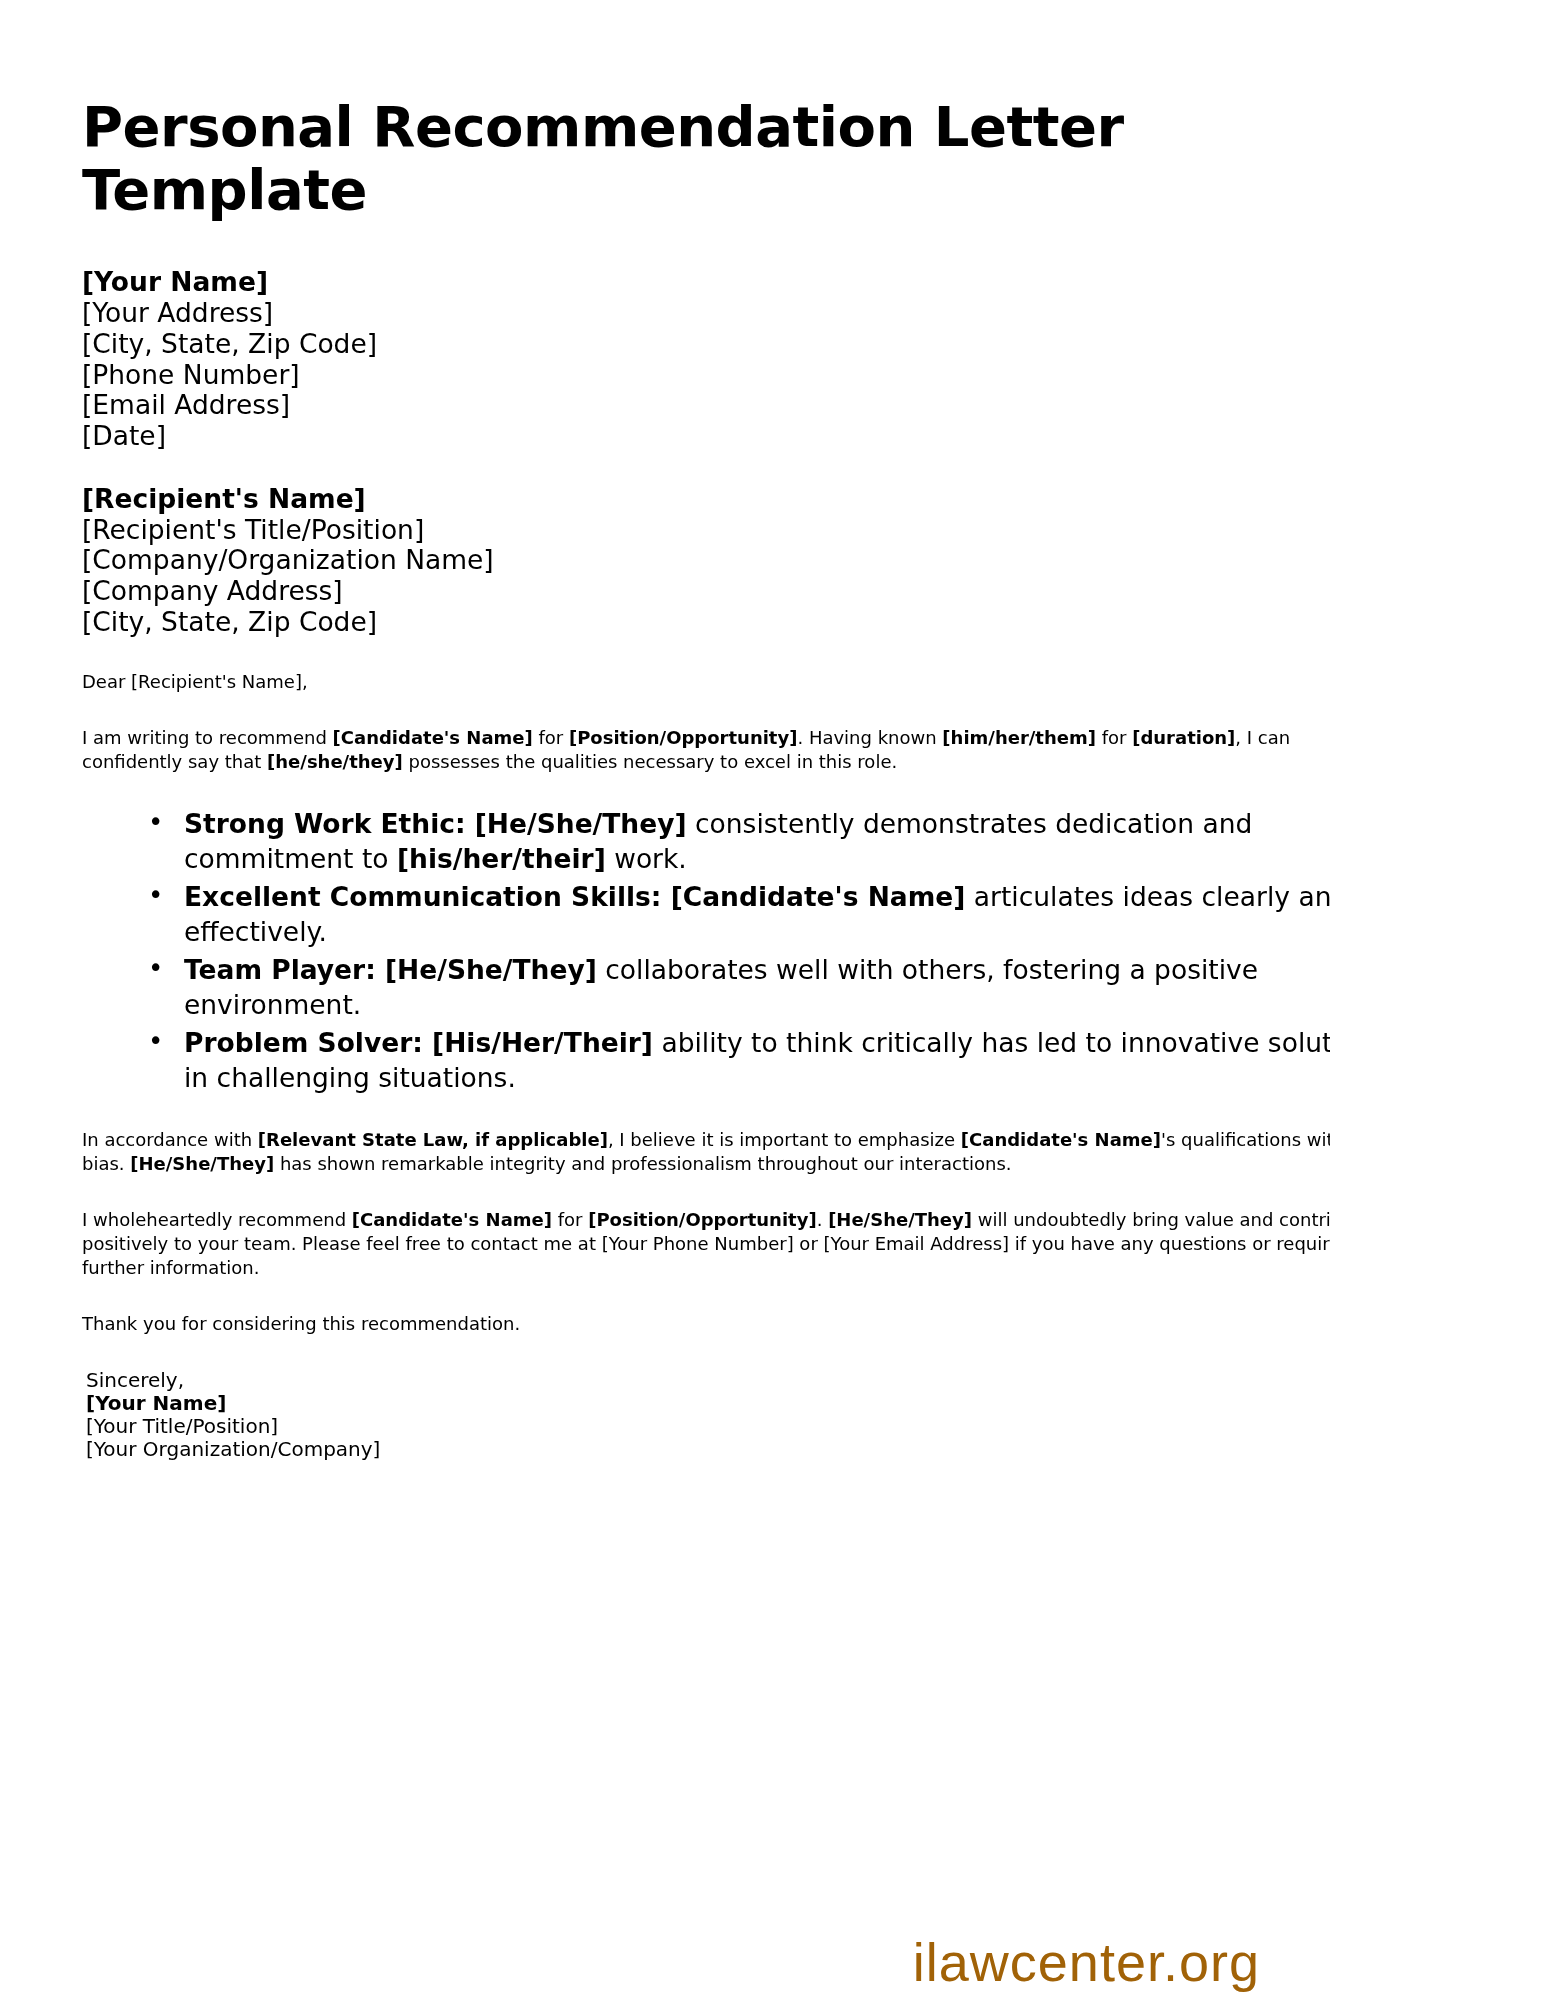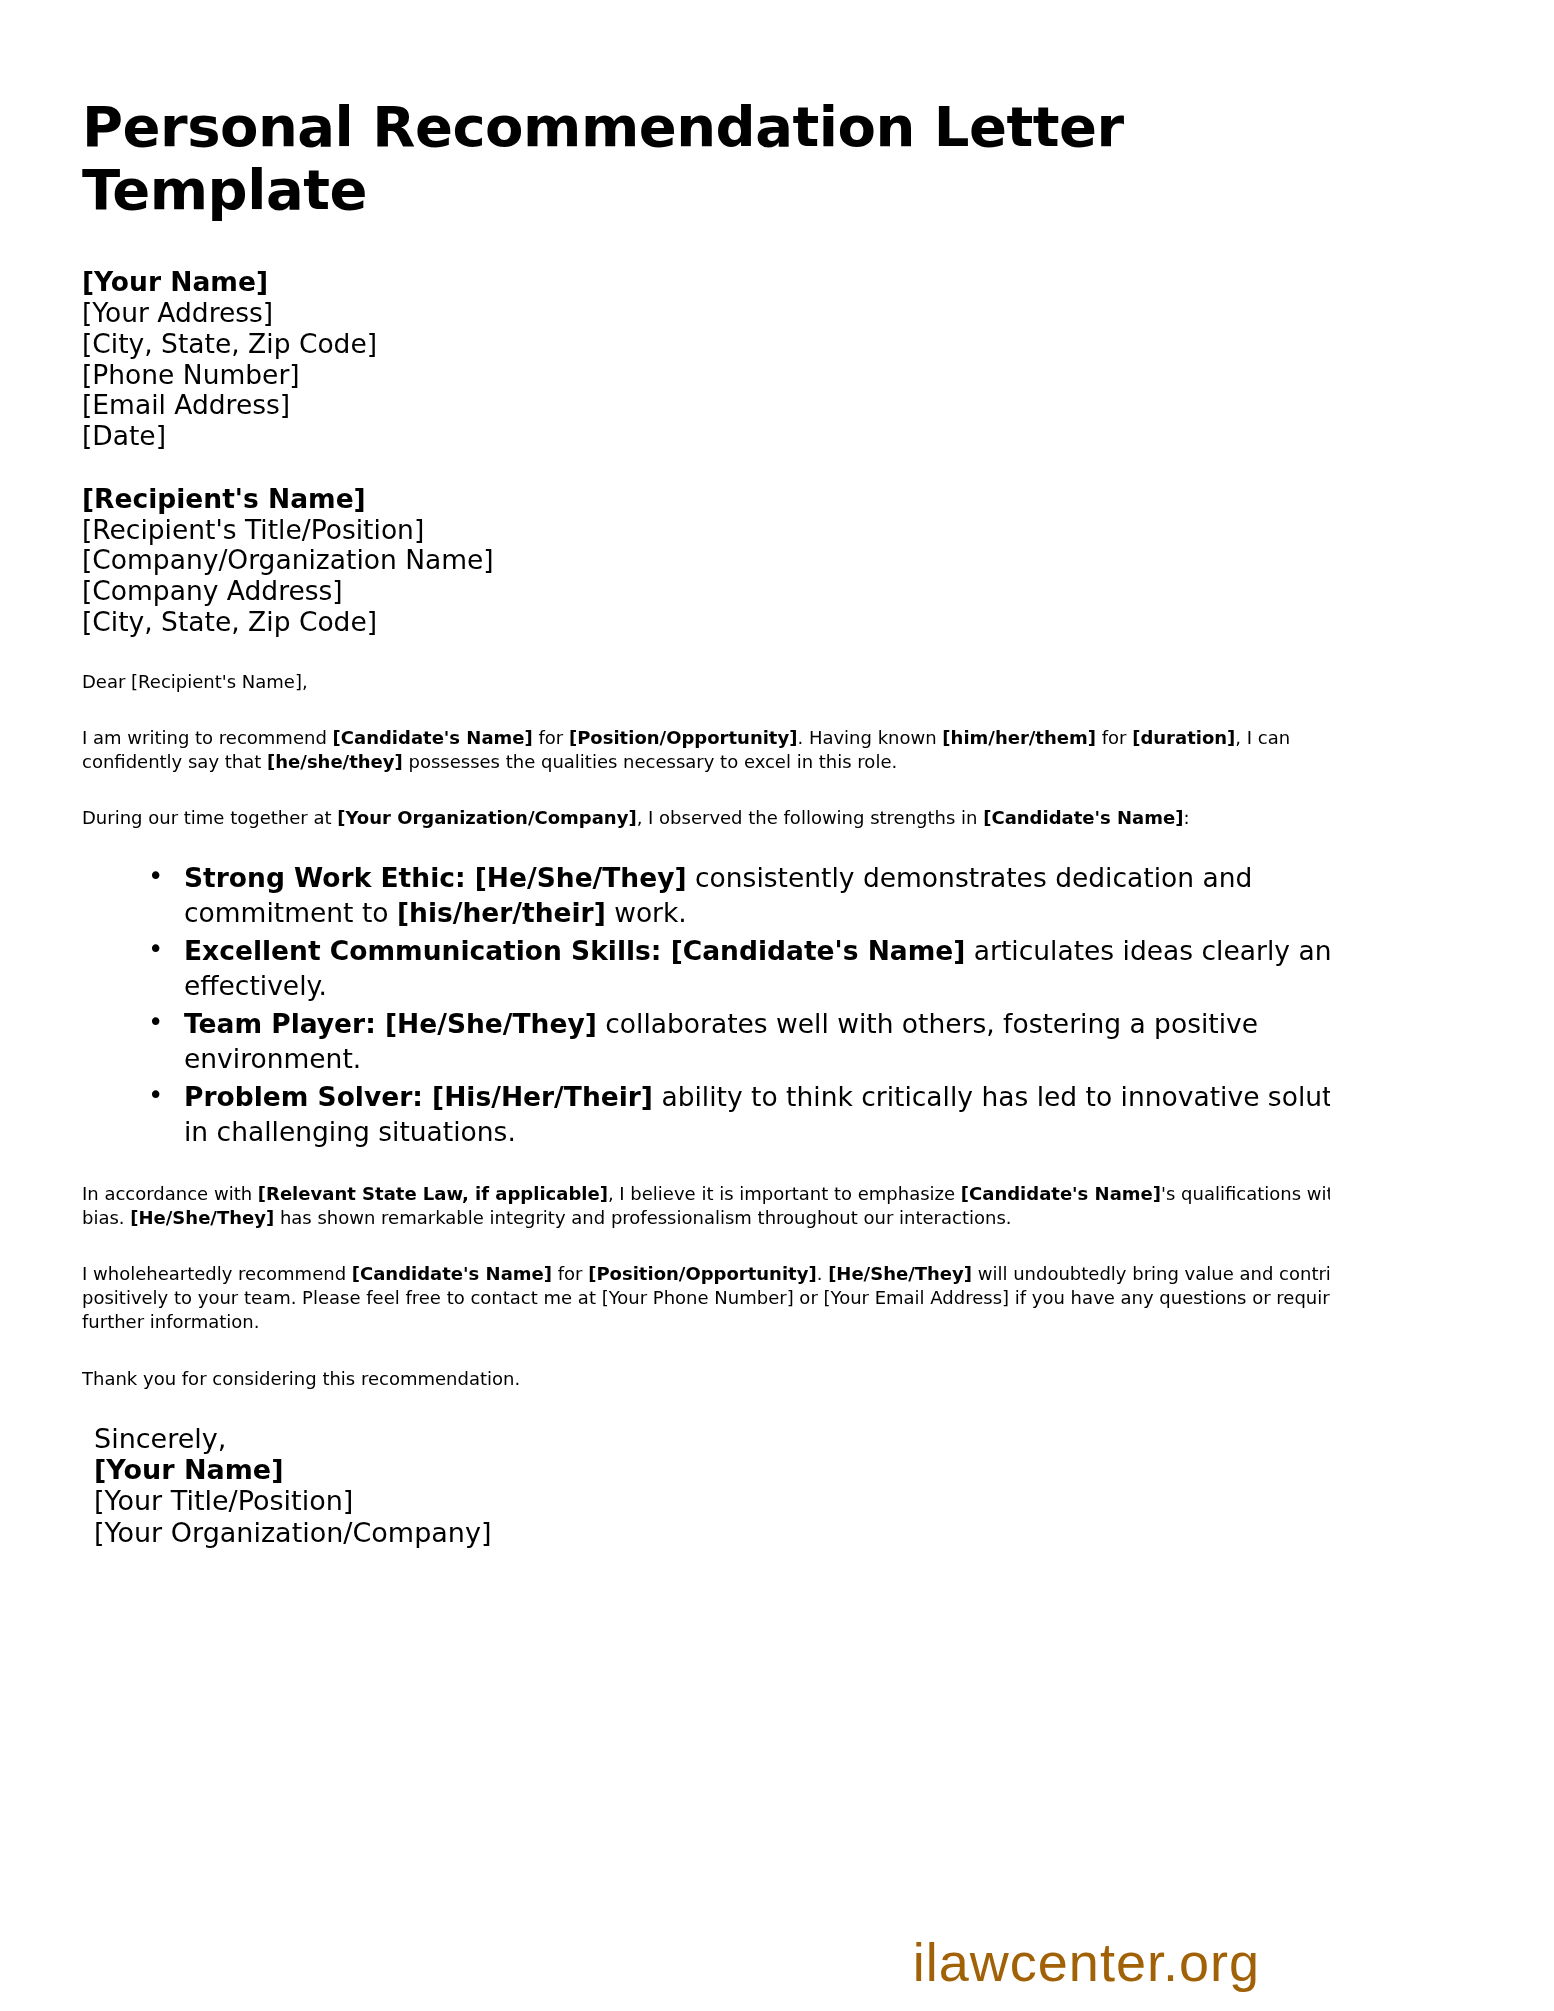--- a/index.html
+++ b/index.html
@@ -74,23 +74,23 @@
     position: absolute;
     left: 0;
     top: -1px;
     font-size: 26px;
     line-height: 1.34;
   }
   b, strong, .b {
     font-weight: bold;
   }
   .sig-block {
-    font-size: 27px;
+    font-size: 20px;
     line-height: 1.16;
-    margin: 12px;
+    margin: 4px;
   }
   .sig-block .line {
     display: block;
     white-space: nowrap;
   }
   .watermark {
     position: absolute;
     right: 70px;
     bottom: 18px;
     font-family: Liberation Sans, sans-serif;
@@ -123,21 +123,20 @@
       <span class="line">[Recipient's Title/Position]</span>
       <span class="line">[Company/Organization Name]</span>
       <span class="line">[Company Address]</span>
       <span class="line">[City, State, Zip Code]</span>
     </div>
 
     <p class="para">Dear [Recipient's Name],</p>
 
     <p class="para"><span>I am writing to recommend </span><b>[Candidate's Name]</b><span> for </span><b>[Position/Opportunity]</b><span>. Having known </span><b>[him/her/them]</b><span> for </span><b>[duration]</b><span>, I can confidently say that </span><b>[he/she/they]</b><span> possesses the qualities necessary to excel in this role.</span></p>
 
-    <p class="para para-tight"><span>During our time together at </span><b>[Your Organization/Company]</b><span>, I observed the following strengths in </span><b>[Candidate's Name]</b><span>:</span></p>
 
     <ul class="bullets">
       <li><b>Strong Work Ethic: [He/She/They]</b><span> consistently demonstrates dedication and commitment to </span><b>[his/her/their]</b><span> work.</span></li>
       <li><b>Excellent Communication Skills: [Candidate's Name]</b><span> articulates ideas clearly and effectively.</span><b></b><span></span></li>
       <li><b>Team Player: [He/She/They]</b><span> collaborates well with others, fostering a positive environment.</span><b></b><span></span></li>
       <li><b>Problem Solver: [His/Her/Their]</b><span> ability to think critically has led to innovative solutions in challenging situations.</span><b></b><span></span></li>
     </ul>
 
     <p class="para"><span>In accordance with </span><b>[Relevant State Law, if applicable]</b><span>, I believe it is important to emphasize </span><b>[Candidate's Name]</b><span>'s qualifications without bias. </span><b>[He/She/They]</b><span> has shown remarkable integrity and professionalism throughout our interactions.</span></p>
 

